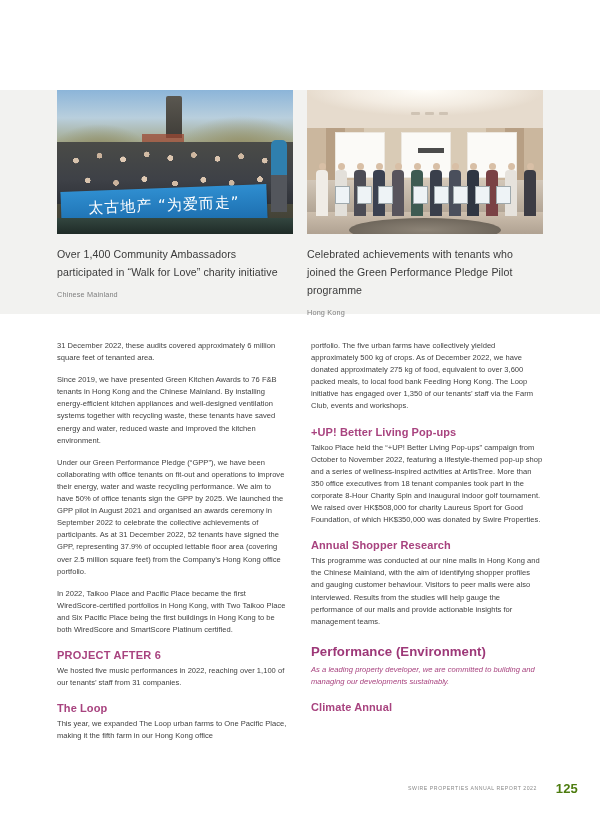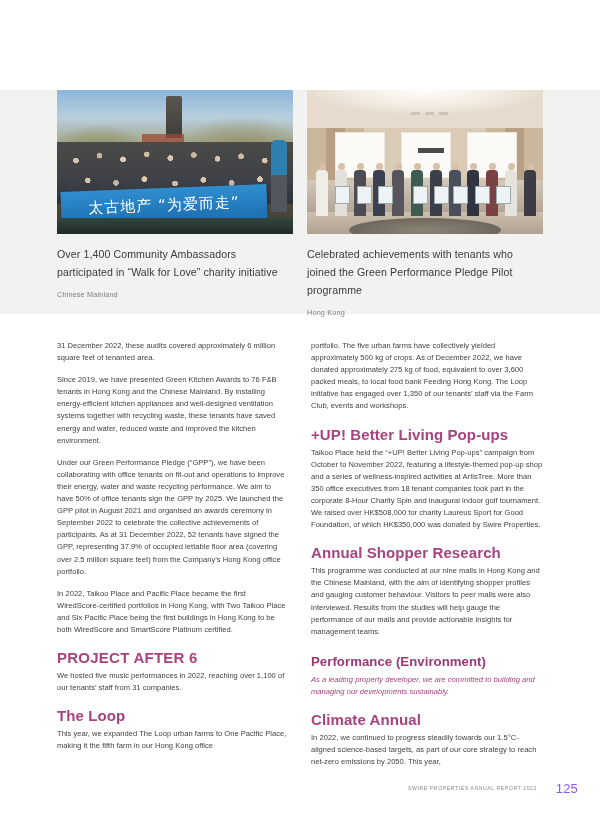--- a/index.html
+++ b/index.html
@@ -196,21 +196,21 @@
   .col p {
     margin: 0 0 10px 0;
     font-size: 7.55px;
     line-height: 12.1px;
     color: #3f3f3f;
     letter-spacing: .02px;
     text-align: left;
   }
   h3.sub {
     margin: 13px 0 4px 0;
-    font-size: 15px;
+    font-size: 11px;
     font-weight: bold;
     color: #a8437f;
     letter-spacing: .1px;
   }
   h3.sub.caps {
     letter-spacing: .25px;
   }
   h2.section {
     margin: 16px 0 5px 0;
     font-size: 13.2px;
@@ -240,22 +240,22 @@
     bottom: 5px;
     font-size: 5.2px;
     letter-spacing: .55px;
     color: #8a8a8a;
   }
   .footer-page {
     position: absolute;
     right: 22px;
     bottom: 0px;
     font-size: 13px;
-    font-weight: normal;
-    color: #8b5cf6;
+    font-weight: bold;
+    color: #4d7c0f;
     letter-spacing: .2px;
   }
 </style>
 </head>
 <body>
 
 <div class="feature-band">
   <div class="feature-inner">
 
     <div class="feature-col">
@@ -332,21 +332,20 @@
 
   <div class="col">
     <p>portfolio. The five urban farms have collectively yielded approximately 500 kg of crops. As of December 2022, we have donated approximately 275 kg of food, equivalent to over 3,600 packed meals, to local food bank Feeding Hong Kong. The Loop initiative has engaged over 1,350 of our tenants’ staff via the Farm Club, events and workshops.</p>
     <h3 class="sub">+UP! Better Living Pop-ups</h3>
     <p>Taikoo Place held the “+UP! Better Living Pop-ups” campaign from October to November 2022, featuring a lifestyle-themed pop-up shop and a series of wellness-inspired activities at ArtisTree. More than 350 office executives from 18 tenant companies took part in the corporate 8-Hour Charity Spin and inaugural indoor golf tournament. We raised over HK$508,000 for charity Laureus Sport for Good Foundation, of which HK$350,000 was donated by Swire Properties.</p>
     <h3 class="sub">Annual Shopper Research</h3>
     <p>This programme was conducted at our nine malls in Hong Kong and the Chinese Mainland, with the aim of identifying shopper profiles and gauging customer behaviour. Visitors to peer malls were also interviewed. Results from the studies will help gauge the performance of our malls and provide actionable insights for management teams.</p>
     <h2 class="section">Performance (Environment)</h2>
     <p class="lede">As a leading property developer, we are committed to building and managing our developments sustainably.</p>
     <h3 class="sub">Climate Annual</h3>
-    <p>In 2022, we continued to progress steadily towards our 1.5°C-aligned science-based targets, as part of our core strategy to reach net-zero emissions by 2050. This year,</p>
   </div>
 
 </div>
 
 <div class="footer">
   <div class="footer-text">SWIRE PROPERTIES ANNUAL REPORT 2022</div>
   <div class="footer-page">125</div>
 </div>
 
 </body></html>

